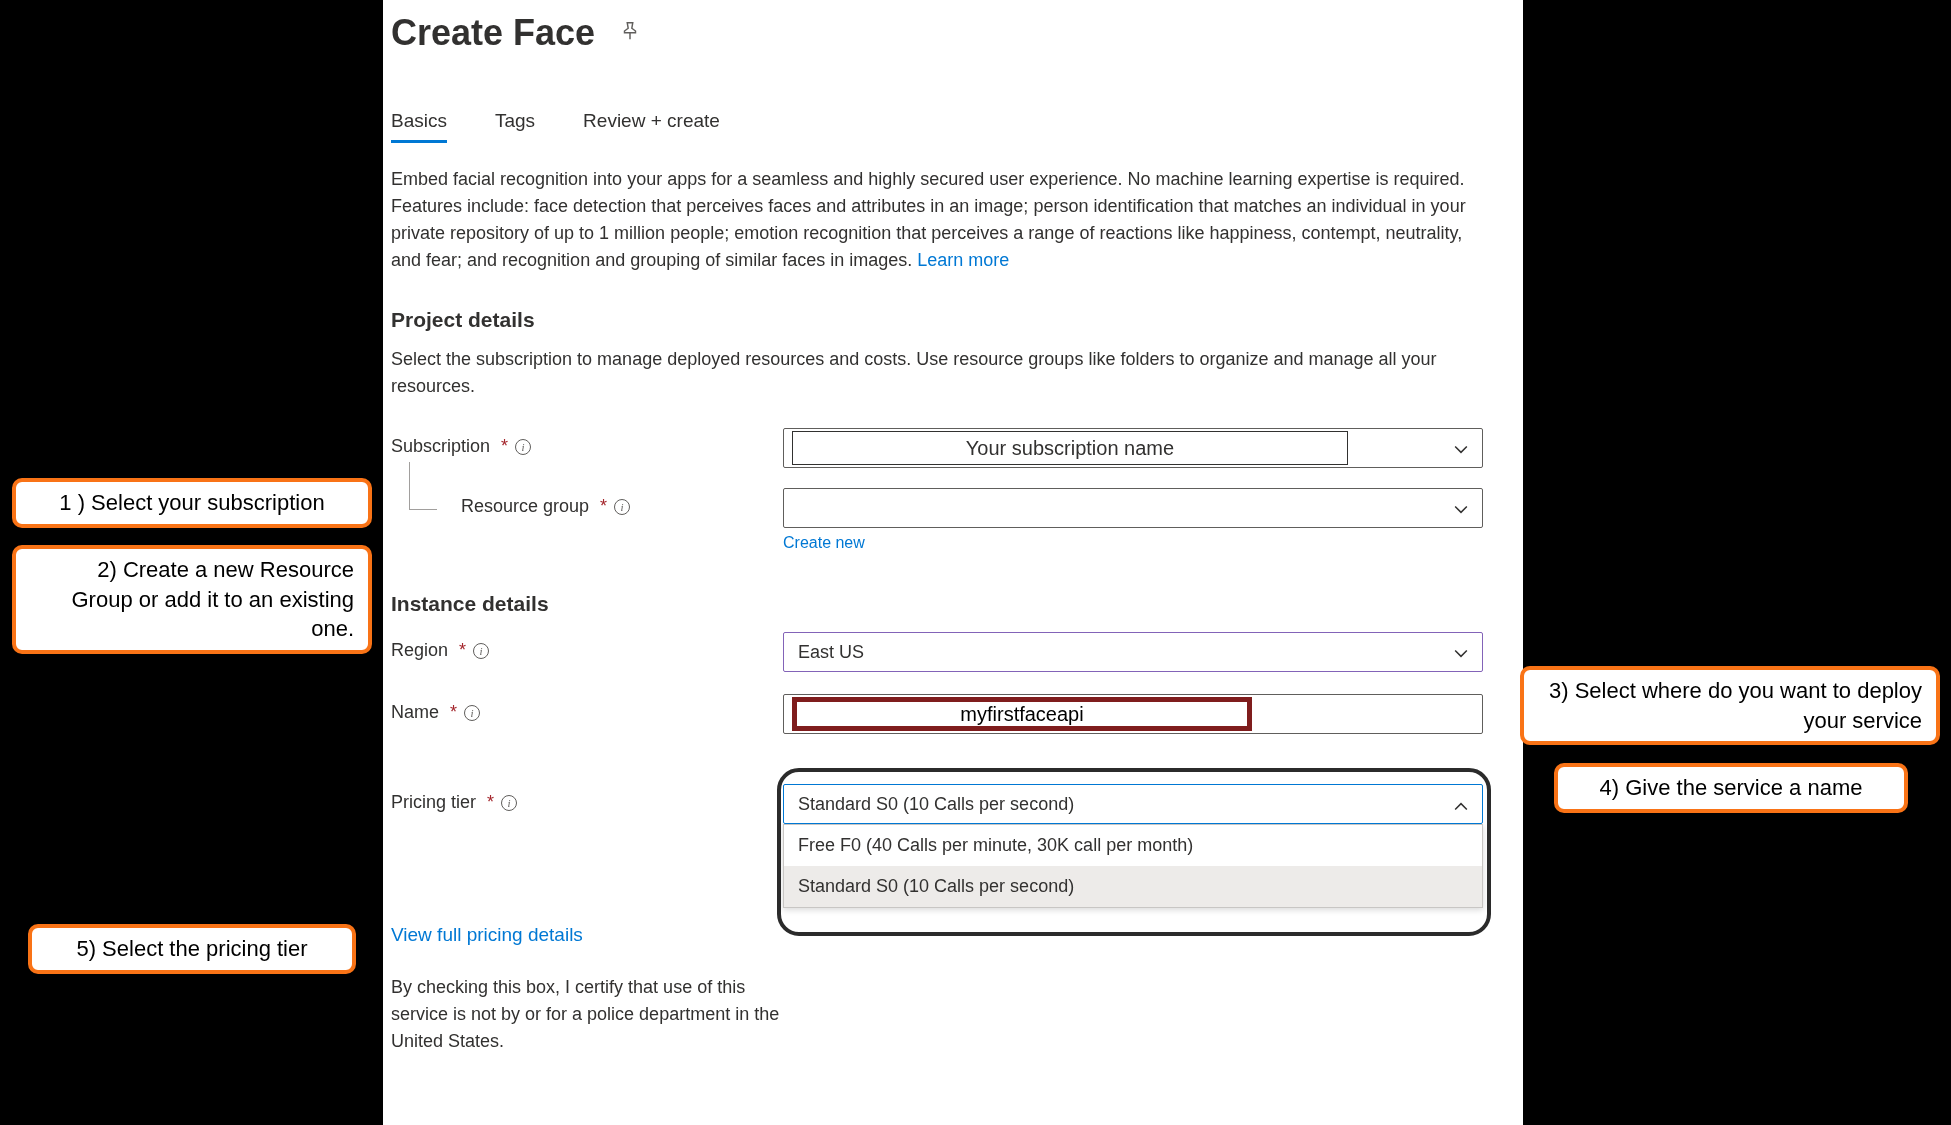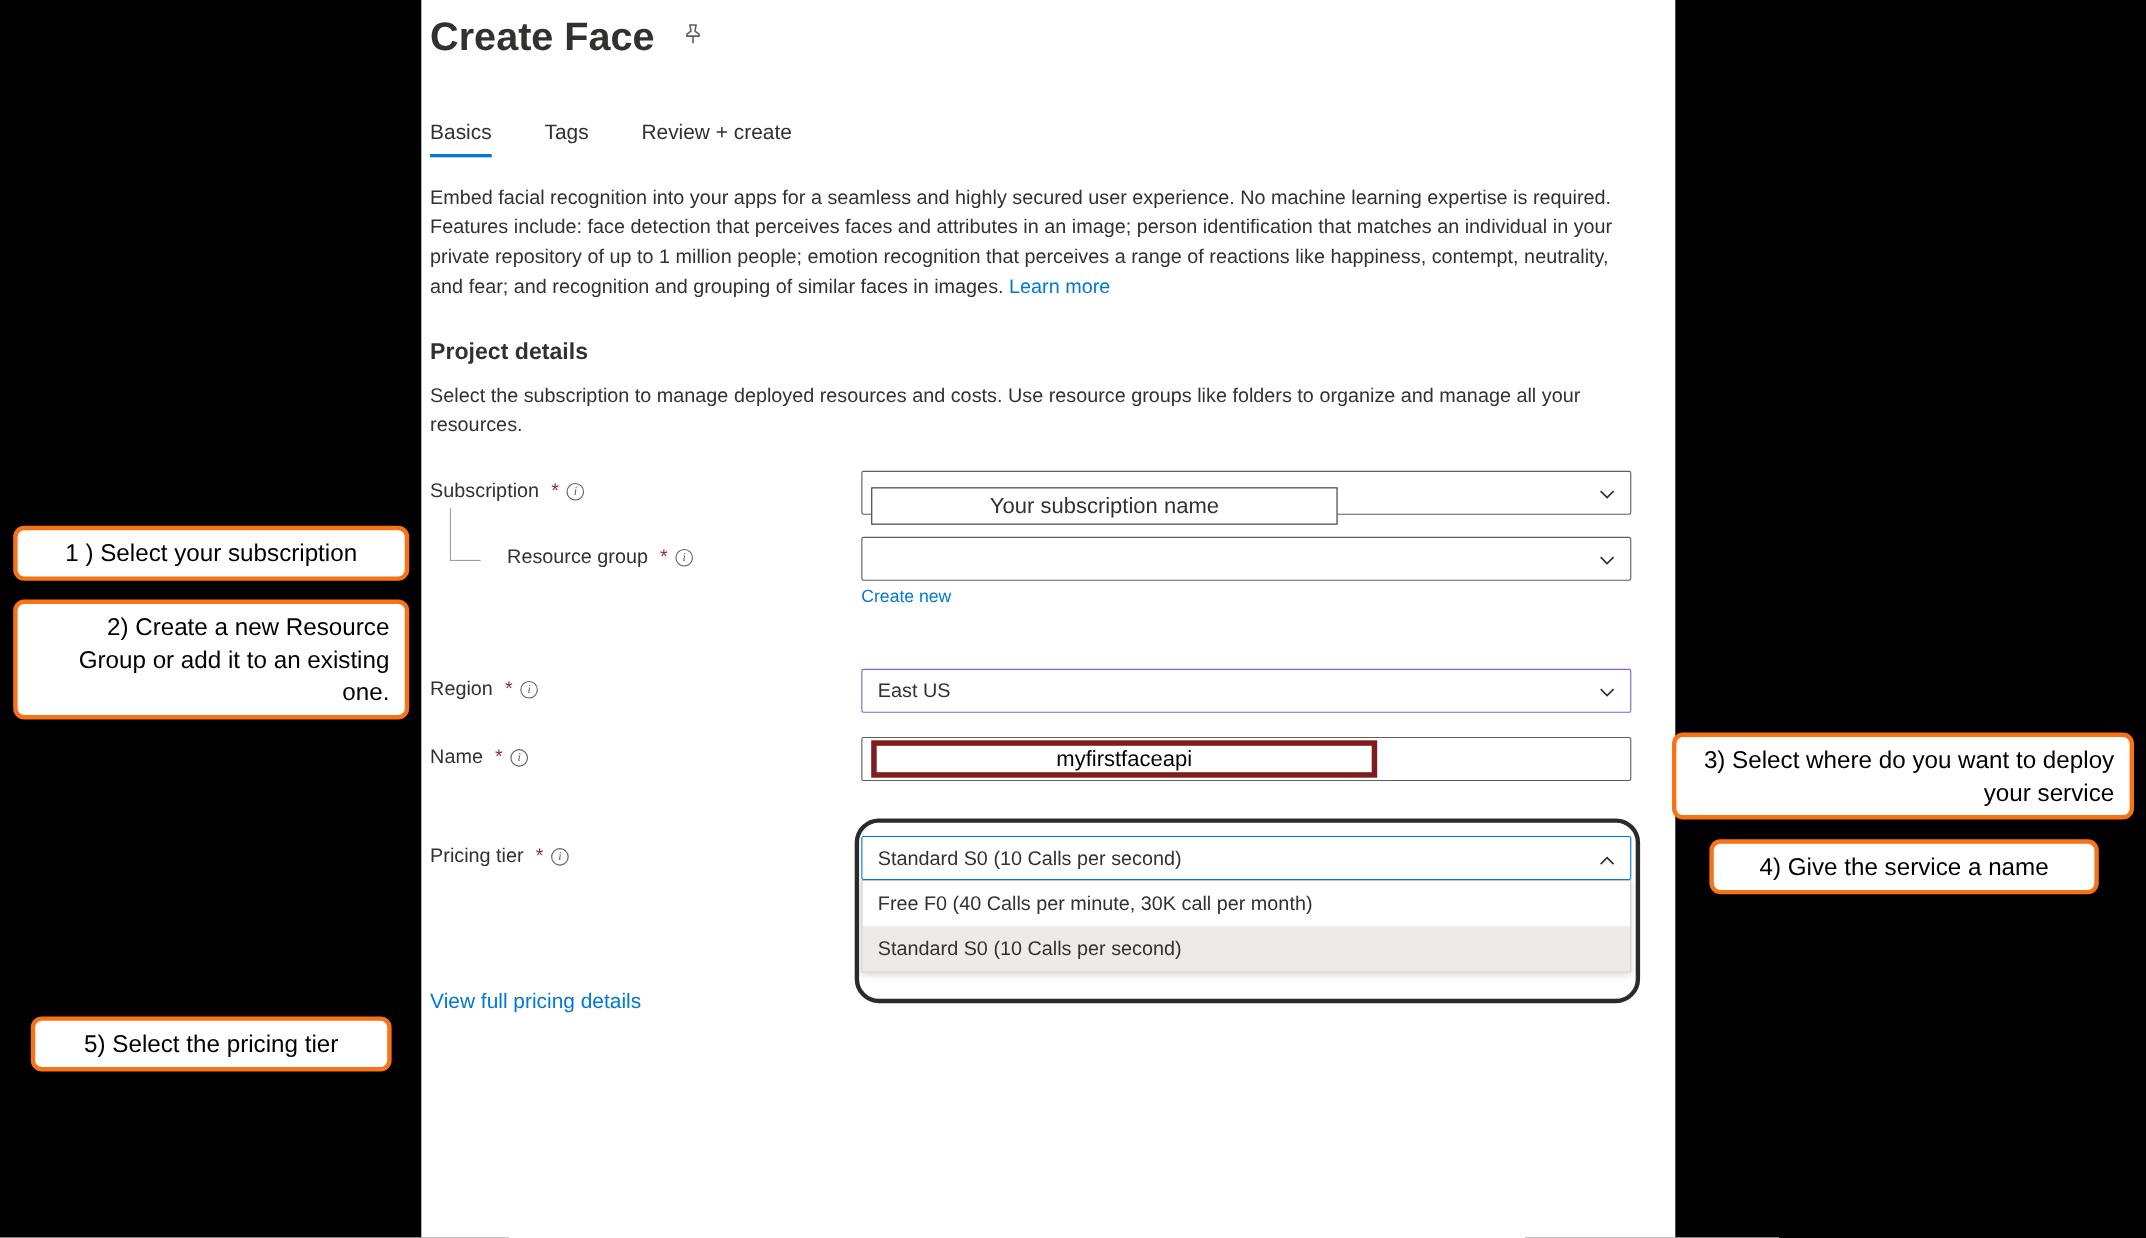--- a/index.html
+++ b/index.html
@@ -154,23 +154,23 @@
       width: 14px;
       height: 14px;
     }
     .chevron svg {
       width: 100%;
       height: 100%;
     }
     .sub-placeholder {
       position: absolute;
       left: 8px;
-      top: 14px;
+      top: 2px;
       height: 34px;
-      width: 424px;
+      width: 556px;
       border: 1px solid #323130;
       background: #fff;
       display: flex;
       align-items: center;
       justify-content: center;
       font-size: 20px;
     }
     .link-below {
       color: #0078d4;
       font-size: 16px;
@@ -322,20 +322,21 @@
               <path d="M1 3 L6 8 L11 3" stroke="#323130" stroke-width="1.3" fill="none"></path>
             </svg>
         </span>
       </div>
       <div class="link-below">Create new</div>
     </div>
   </div>
 
   <div class="spacer"></div>
 
+  <div class="section-title">Instance details</div>
 
   <div class="field-row" style="margin-top:16px;">
     <div class="field-label-wrap">
       <span>Region</span>
       <span class="req">*</span>
       <span class="info-icon">i</span>
     </div>
     <div class="field-control">
       <div class="dropdown violet">
         <span>East US</span>
@@ -382,20 +383,21 @@
           <div class="dropdown-list">
             <div class="dropdown-item">Free F0 (40 Calls per minute, 30K call per month)</div>
             <div class="dropdown-item selected">Standard S0 (10 Calls per second)</div>
           </div>
         </div>
       </div>
     </div>
     <div class="pricing-link">View full pricing details</div>
   </div>
 
+  <div class="cert-text">By checking this box, I certify that use of this service is not by or for a police department in the United States.</div>
 
 </div>
 
 <div class="callout" style="left:12px; top:478px; width:360px;">1 ) Select your subscription</div>
 <div class="callout" style="left:12px; top:545px; width:360px;">2) Create a new Resource Group or add it to an existing one.</div>
 <div class="callout" style="left:1520px; top:666px; width:420px;">3) Select where do you want to deploy your service</div>
 <div class="callout" style="left:1554px; top:763px; width:354px;">4) Give the service a name</div>
 <div class="callout" style="left:28px; top:924px; width:328px;">5) Select the pricing tier</div>
 
 </body></html>

